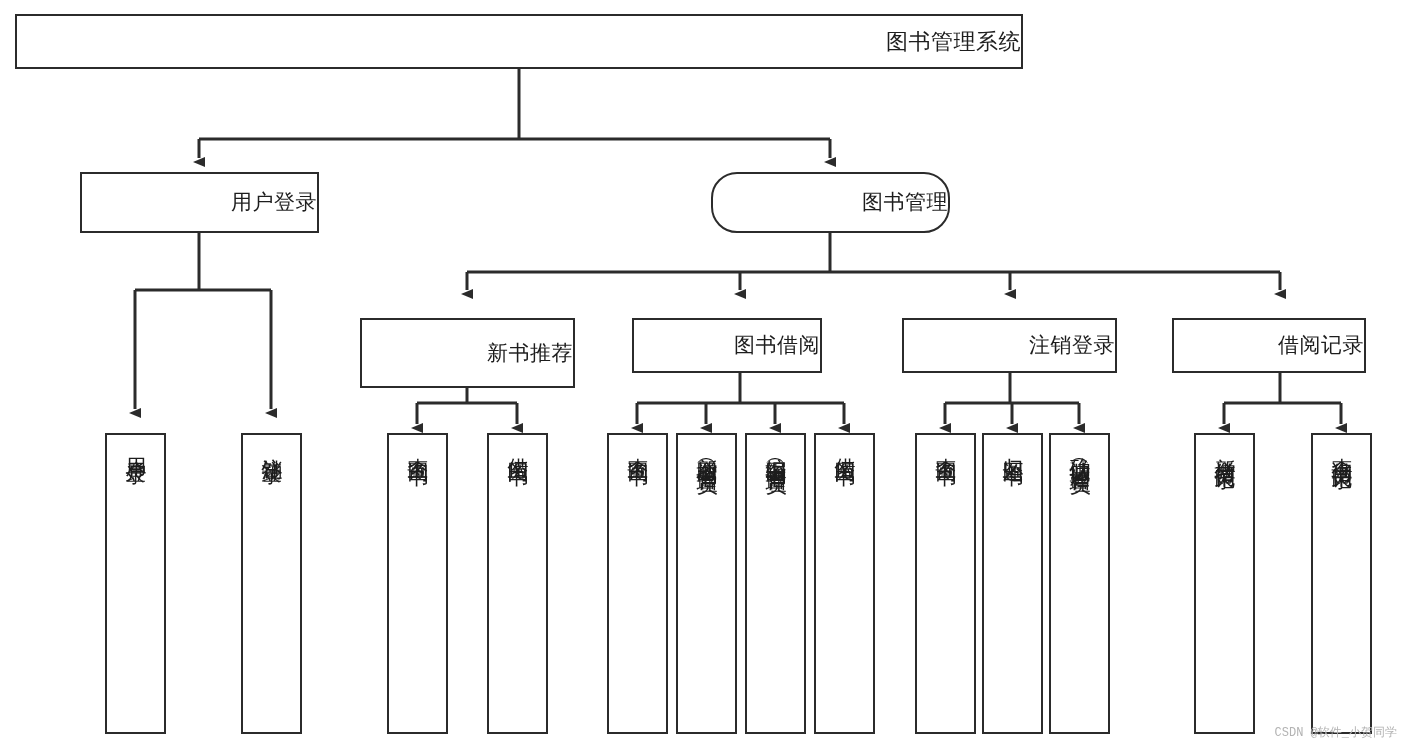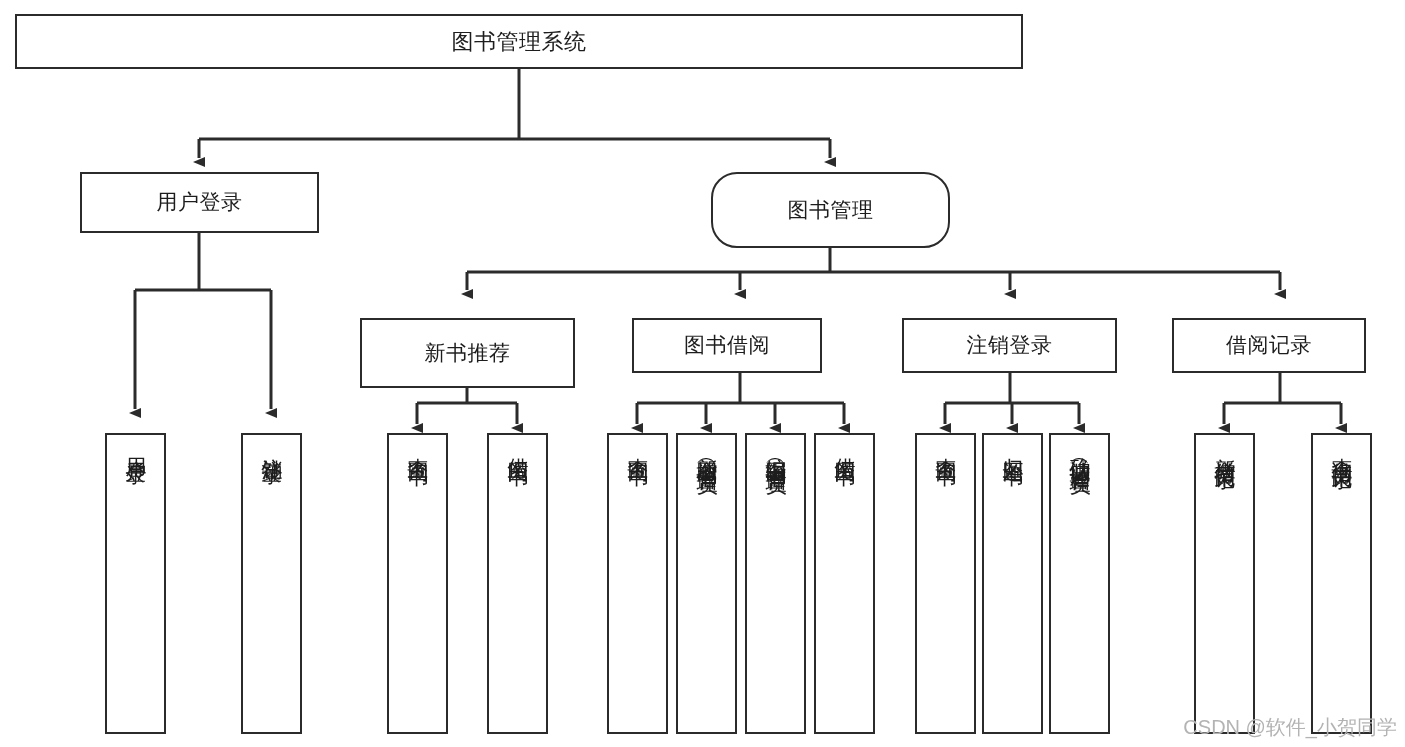--- a/index.html
+++ b/index.html
@@ -26,21 +26,21 @@
     height: 747px;
     pointer-events: none;
   }
   .node {
     position: absolute;
     box-sizing: border-box;
     background: #ffffff;
     border: 2px solid #2b2b2b;
     display: flex;
     align-items: center;
-    justify-content: center;
+    justify-content: flex-end;
     z-index: 3;
   }
   .node .label {
     color: #1d1d1d;
     line-height: 1.18;
     text-align: center;
     letter-spacing: 0.5px;
     white-space: nowrap;
   }
   
@@ -61,25 +61,25 @@
     writing-mode: vertical-rl;
     text-orientation: upright;
     font-size: 21px;
     letter-spacing: 2.5px;
     line-height: 1;
   }
   .watermark {
     position: absolute;
     right: 8px;
     bottom: 6px;
-    font-size: 20px;
+    font-size: 12px;
     color: #b3b3b3;
     z-index: 6;
     white-space: nowrap;
-    font-family: Liberation Sans, sans-serif;
+    font-family: Liberation Mono, monospace;
   }
 </style>
 </head>
 <body>
 
 <div id="canvas">
 
   <svg id="edges" viewBox="0 0 1405 747" xmlns="http://www.w3.org/2000/svg">
     <defs>
       <marker id="arrow" markerWidth="10" markerHeight="12" refX="1" refY="6" orient="auto" markerUnits="userSpaceOnUse">
@@ -135,21 +135,21 @@
   </svg>
 
   <div class="node horiz" id="node-root" style="left:15px; top:14px; width:1008px; height:55px;">
     <span class="label">图书管理系统</span>
   </div>
 
   <div class="node horiz" style="left:80px; top:172px; width:239px; height:61px;">
     <span class="label">用户登录</span>
   </div>
 
-  <div class="node horiz" style="left:711px; top:172px; width:239px; height:76px;border-radius:26px;">
+  <div class="node horiz" style="left:711px; top:172px; width:239px; height:61px;border-radius:26px;">
     <span class="label">图书管理</span>
   </div>
 
   <div class="node horiz" style="left:360px; top:318px; width:215px; height:70px;">
     <span class="label">新书推荐</span>
   </div>
 
   <div class="node horiz" style="left:632px; top:318px; width:190px; height:55px;">
     <span class="label">图书借阅</span>
   </div>

